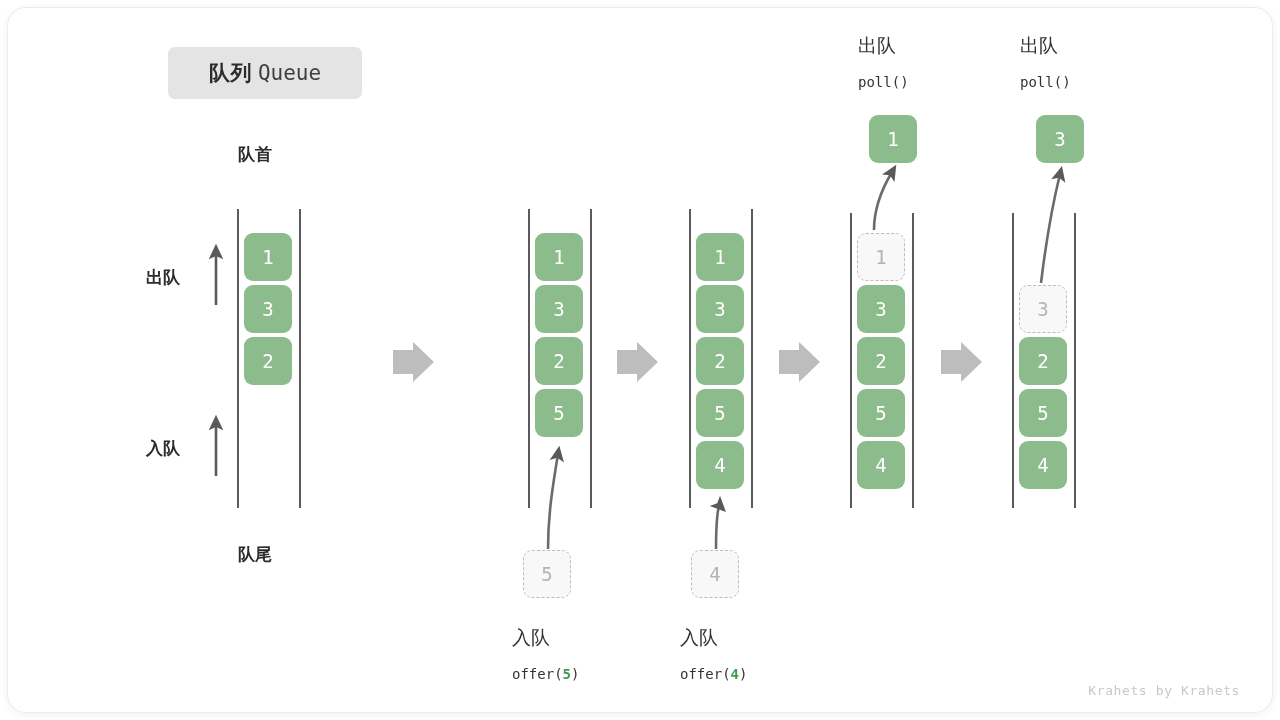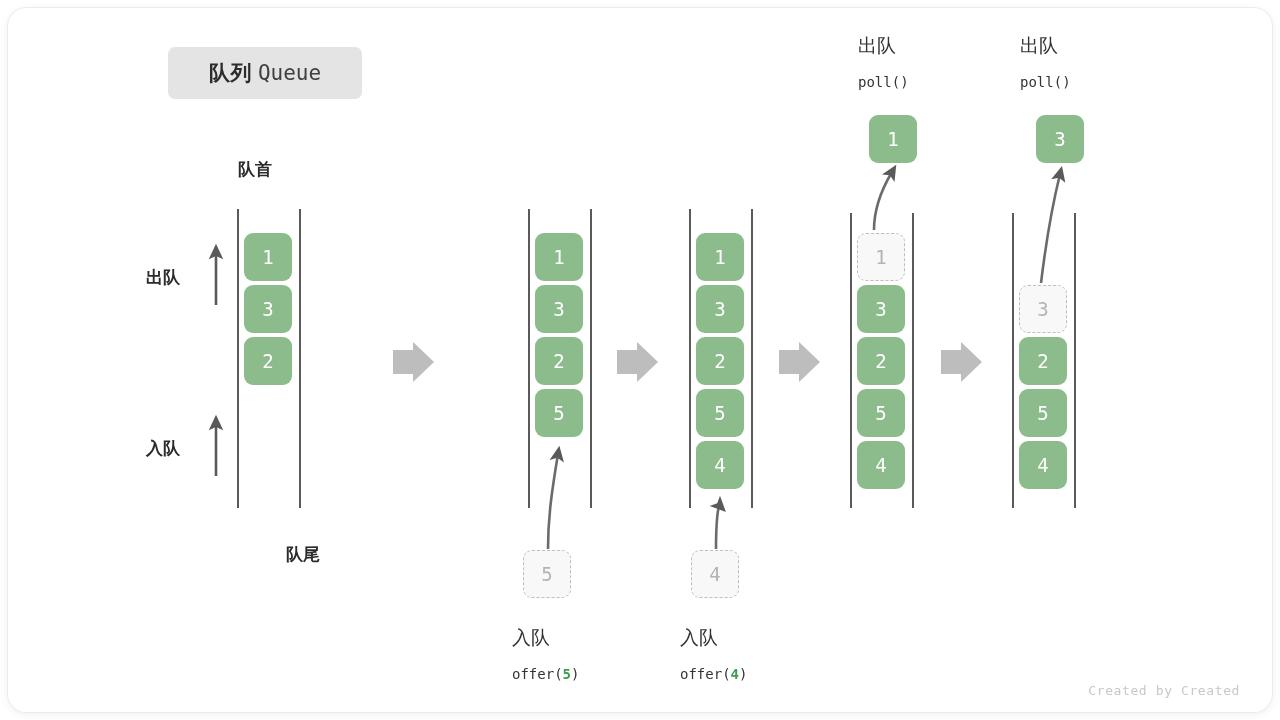--- a/index.html
+++ b/index.html
@@ -148,22 +148,22 @@
 <body>
 
 <div id="stage">
   <div class="card"></div>
 
   <div class="title-badge">
     <span class="title-cn">队列</span>
     <span class="title-en">Queue</span>
   </div>
 
-  <div class="cn-label" style="left:238px; top:158px;">队首</div>
-  <div class="cn-label" style="left:238px; top:543px;margin-left:48px;">队尾</div>
+  <div class="cn-label" style="left:238px; top:143px;">队首</div>
+  <div class="cn-label" style="left:238px; top:543px;">队尾</div>
   <div class="cn-label" style="left:146px; top:266px;">出队</div>
   <div class="cn-label" style="left:146px; top:437px;">入队</div>
 
   <div class="queue-col">
     <div class="rail" style="left:237px; top:209px; height:299px;"></div>
     <div class="rail" style="left:299px; top:209px; height:299px;"></div>
     <div class="cell filled" style="left:244px; top:233px;">1</div>
     <div class="cell filled" style="left:244px; top:285px;">3</div>
     <div class="cell filled" style="left:244px; top:337px;">2</div>
   </div>
@@ -264,14 +264,14 @@
 
     <g>
       <path d="M874,230 C874,210 880,192 892,172" fill="none" stroke="#6b6b6b" stroke-width="2.6" marker-end="url(#thinArrow)"></path>
     </g>
 
     <g>
       <path d="M1041,283 C1045,250 1050,215 1060,174" fill="none" stroke="#6b6b6b" stroke-width="2.6" marker-end="url(#thinArrow)"></path>
     </g>
   </svg>
 
-  <div class="credit">Created by Created</div>
+  <div class="credit">Krahets by Krahets</div>
 </div>
 
 </body></html>

